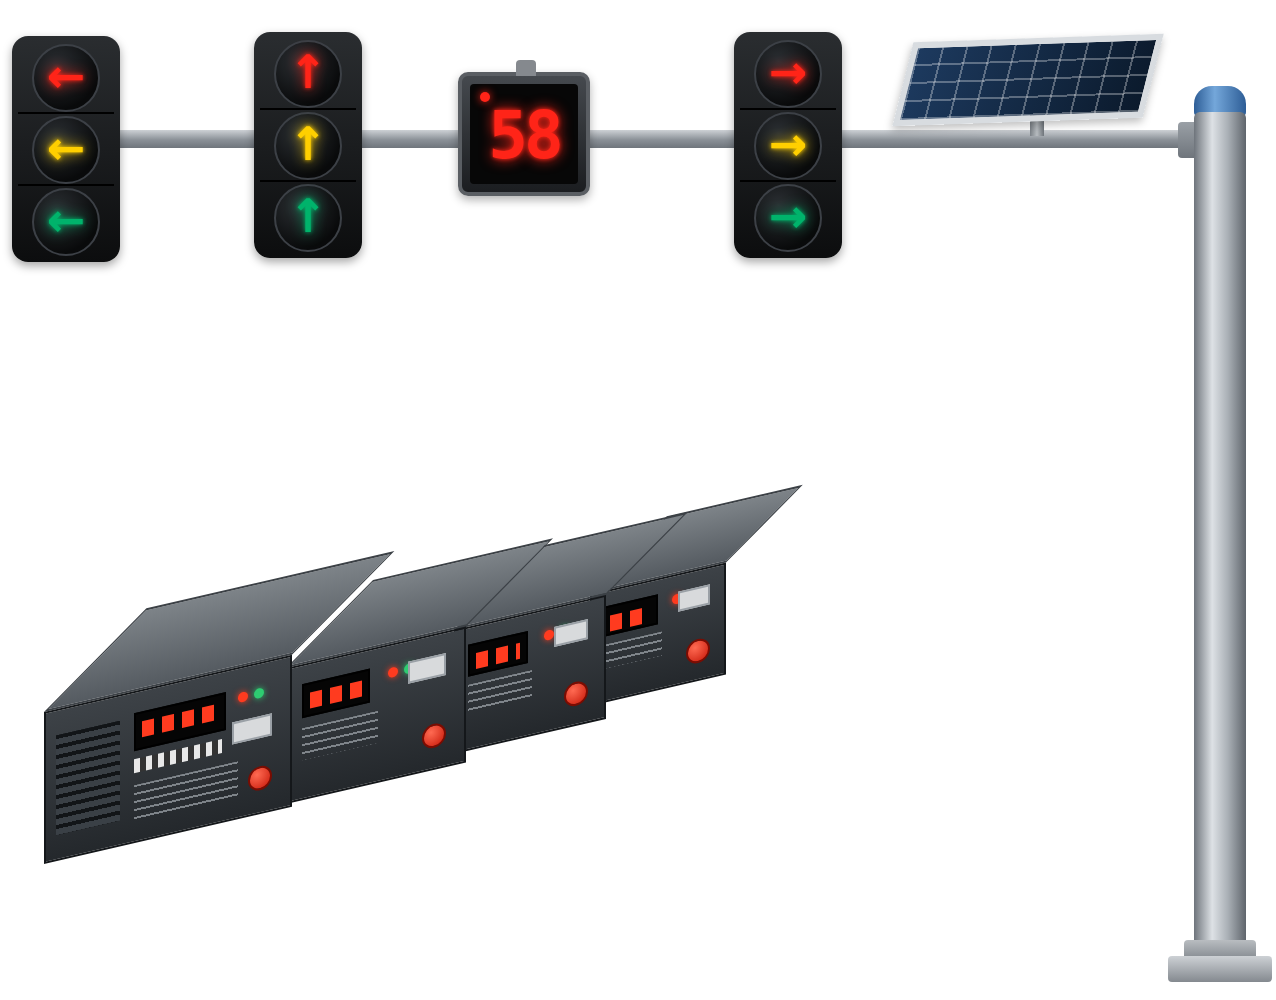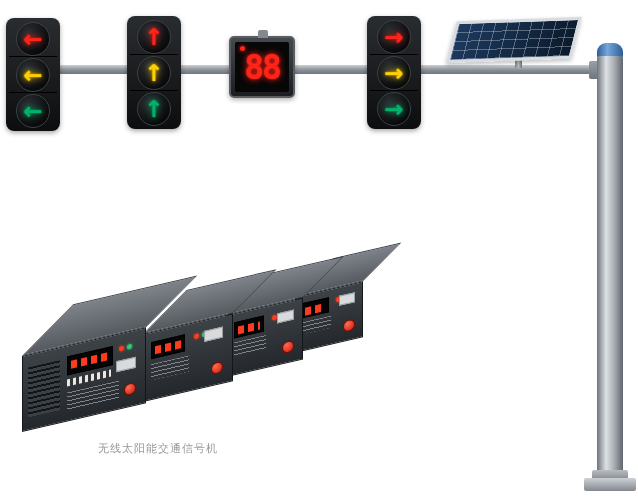--- a/index.html
+++ b/index.html
@@ -197,21 +197,21 @@
       <div class="lens">
         <span class="arrow-glyph" style="color: rgb(0, 179, 107); text-shadow: rgb(0, 179, 107) 0px 0px 7px, rgb(0, 179, 107) 0px 0px 2px;">↑</span>
       </div>
     </div>
   </div>
 
   <div class="countdown">
     <div class="countdown-hanger"></div>
     <div class="countdown-screen">
       <span class="countdown-dot"></span>
-      <span class="countdown-digits" style="color: rgb(255, 36, 24); text-shadow: rgb(255, 36, 24) 0px 0px 7px, rgb(255, 36, 24) 0px 0px 2px;">88</span>
+      <span class="countdown-digits" style="color: rgb(255, 36, 24); text-shadow: rgb(255, 36, 24) 0px 0px 7px, rgb(255, 36, 24) 0px 0px 2px;">58</span>
     </div>
   </div>
 
   <div class="signal-head" style="left:367px;top:16px;">
     <div class="lens-cell">
       <div class="lens">
         <span class="arrow-glyph" style="color: rgb(255, 36, 24); text-shadow: rgb(255, 36, 24) 0px 0px 7px, rgb(255, 36, 24) 0px 0px 2px;">→</span>
       </div>
     </div>
     <div class="lens-cell">
@@ -279,15 +279,14 @@
       </div>
       <div class="dip-row" style="left:44px;top:33px;width:44px;height:7px;"></div>
       <div class="text-lines" style="left:44px;top:46px;width:52px;height:18px;"></div>
       <span class="led red" style="left:96px;top:12px;"></span>
       <span class="led green" style="left:104px;top:12px;"></span>
       <div class="red-button" style="right:9px;bottom:11px;"></div>
       <div class="label-chip" style="right:9px;top:26px;width:18px;height:9px;"></div>
     </div>
   </div>
 
-  <div class="caption">无线太阳能交通信号机</div>
 
 </div>
 
 </body></html>

